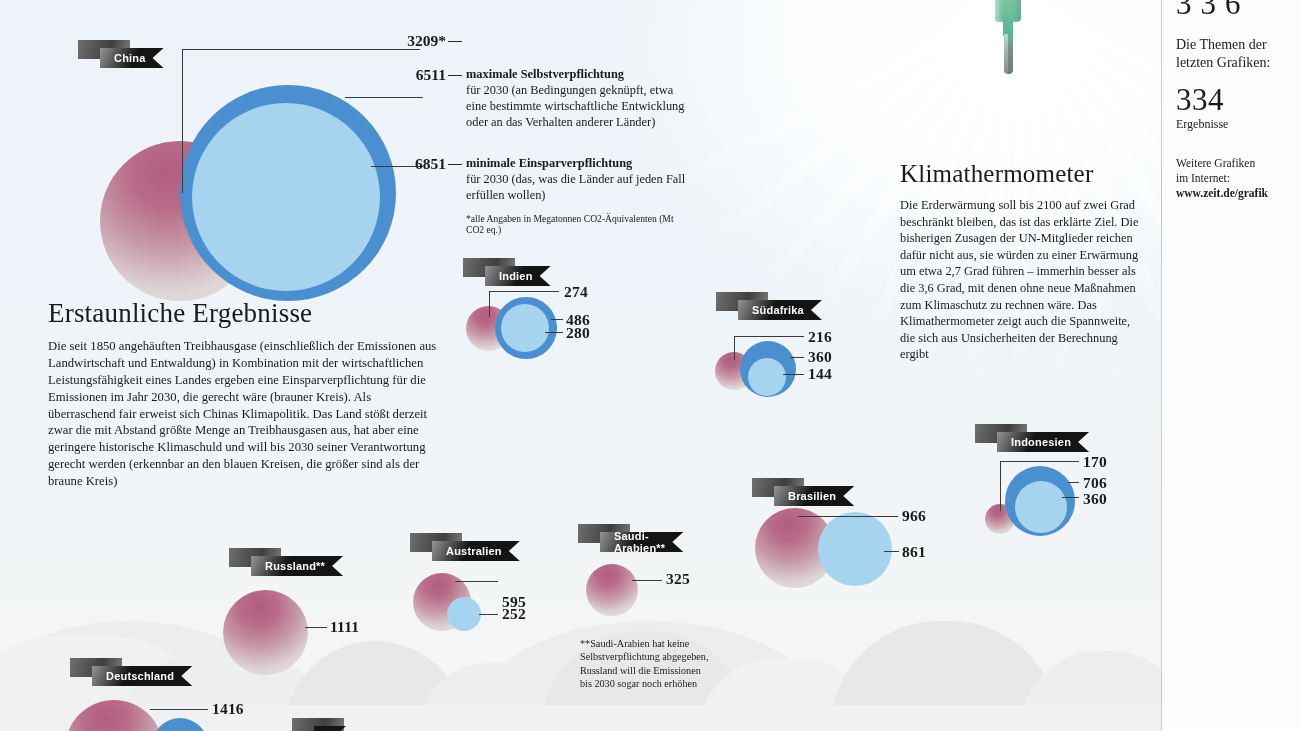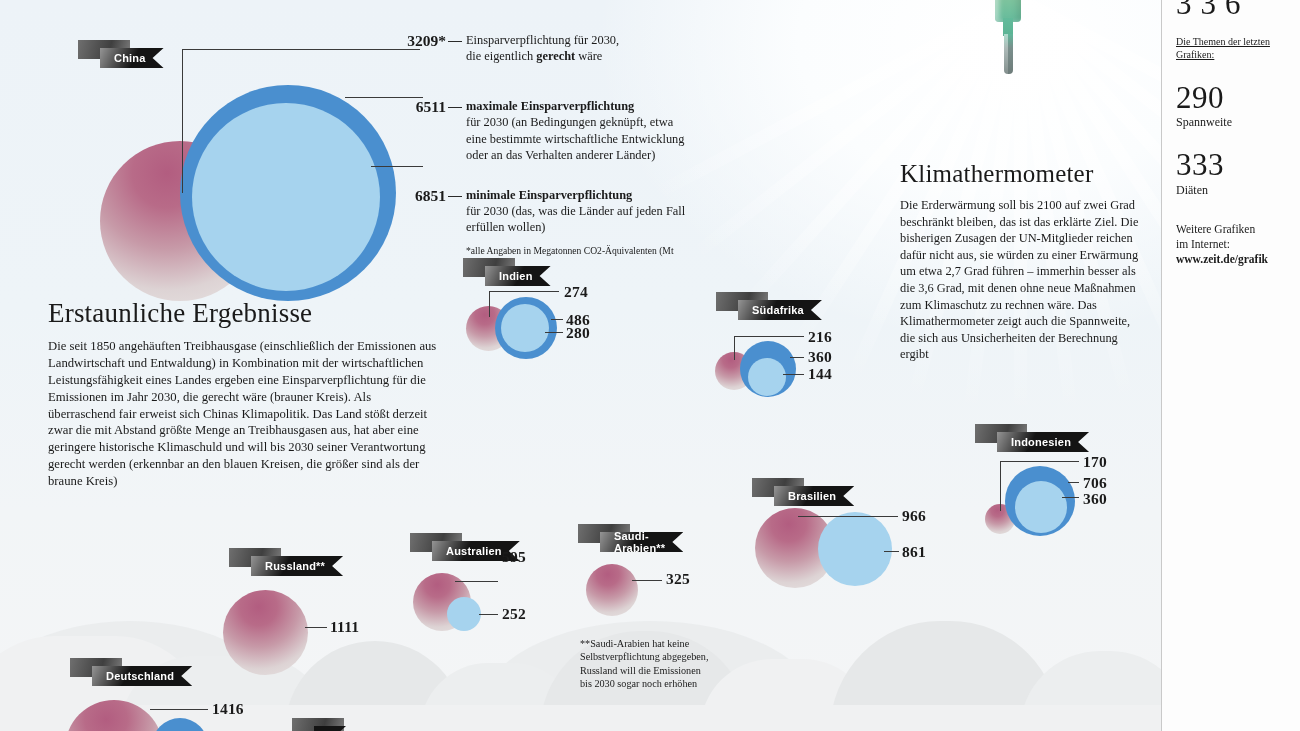--- a/index.html
+++ b/index.html
@@ -20,21 +20,21 @@
     background:linear-gradient(180deg,rgba(255,255,255,.95),rgba(255,255,255,0));
     transform-origin:50% 0%;}
   .clouds{position:absolute;left:0;right:0;bottom:0;height:210px;}
   .cl{position:absolute;border-radius:50% 50% 0 0;background:#e6e8e9;}
   .cl2{background:#eceeef;}
   .cl3{background:#f0f1f2;}
   .cl-soft{position:absolute;border-radius:50%;background:#e9ebec;opacity:.85;}
   
   #rail{position:absolute;right:0;top:0;width:138px;height:731px;background:#fdfdfd;
         border-left:1px solid #c9c9c9;}
-  #rail .lead{font-size:10px;line-height:1.25;margin:36px 0 22px 14px;width:105px;text-decoration:underline;}
+  #rail .lead{font-size:14px;line-height:1.25;margin:36px 0 14px 14px;width:105px;}
   .issue{margin:0 0 6px 14px;}
   .issue .num{font-size:31px;line-height:.95;letter-spacing:.5px;}
   .issue .cap{font-size:12px;margin-top:3px;margin-bottom:20px;}
   #rail .more{font-size:11.5px;line-height:1.3;margin:24px 0 0 14px;width:112px;}
   #rail .more b{font-weight:bold;}
   .cut-digits{position:absolute;left:14px;top:-14px;font-size:31px;letter-spacing:9px;color:#1a1a1a;}
   
   .headline{font-size:27px;letter-spacing:.2px;font-weight:normal;margin:0;}
   .body{font-size:12.7px;line-height:1.33;margin-top:9px;}
   #left-text{position:absolute;left:48px;top:298px;width:392px;}
@@ -140,31 +140,27 @@
   <div class="lead-vert" style="left:182px;top:49px;height:144px;"></div>
   <div class="lead-line" style="left:182px;top:49px;width:238px;"></div>
   <div class="lead-line" style="left:345px;top:97px;width:78px;"></div>
   <div class="lead-line" style="left:371px;top:166px;width:52px;"></div>
 </div>
 
 <div id="china-ann">
   <div class="ann">
     <div class="num">3209*</div>
     <div class="dash"></div>
-    <div class="txt">
-      <span>Einsparverpflichtung für 2030,</span><br>
-      <span>die eigentlich </span><b>gerecht</b><span> wäre</span>
-    </div>
   </div>
 
   <div class="ann" style="margin-top:34px;">
     <div class="num">6511</div>
     <div class="dash"></div>
     <div class="txt">
-      <b>maximale Einsparverpflichtung</b><br>
+      <b>maximale Selbstverpflichtung</b><br>
       <span>für 2030 (an Bedingungen geknüpft, etwa eine bestimmte wirtschaftliche Entwicklung oder an das Verhalten anderer Länder)</span>
     </div>
   </div>
 
   <div class="ann" style="margin-top:24px;">
     <div class="num">6851</div>
     <div class="dash"></div>
     <div class="txt">
       <b>minimale Einsparverpflichtung</b><br>
       <span>für 2030 (das, was die Länder auf jeden Fall erfüllen wollen)</span>
@@ -267,21 +263,21 @@
 <div class="grp" style="left:0;top:0;">
   <div class="tabwrap" style="left:410px;top:533px;">
     <div class="tab-fold"></div>
     <div class="tab">Australien</div>
     <div class="tab-shine"></div>
   </div>
   <div class="circ brown" style="left:413px;top:573px;width:58px;height:58px;"></div>
   <div class="circ lightblue" style="left:447px;top:597px;width:34px;height:34px;"></div>
   <div class="lead-line" style="left:455px;top:581px;width:43px;"></div>
   <div class="lead-line" style="left:479px;top:614px;width:19px;"></div>
-  <div class="val" style="left:502px;top:548px;">595</div>
+  <div class="val" style="left:502px;top:593px;">595</div>
   <div class="val" style="left:502px;top:605px;">252</div>
 </div>
 
 <div class="grp" style="left:0;top:0;">
   <div class="tabwrap" style="left:229px;top:548px;">
     <div class="tab-fold"></div>
     <div class="tab">Russland**</div>
     <div class="tab-shine"></div>
   </div>
   <div class="circ brown" style="left:223px;top:590px;width:85px;height:85px;"></div>
@@ -304,26 +300,22 @@
 <div class="tabwrap" style="left:292px;top:718px;">
   <div class="tab-fold"></div>
   <div class="tab"></div>
 </div>
 
 <div id="rail">
   <div class="cut-digits">336</div>
   <div class="lead">Die Themen der letzten Grafiken:</div>
 
   <div class="issue">
-    <div class="num">290</div>
-    <div class="cap">Spannweite</div>
-  </div>
-  <div class="issue">
-    <div class="num">333</div>
-    <div class="cap">Diäten</div>
+    <div class="num">334</div>
+    <div class="cap">Ergebnisse</div>
   </div>
 
   <div class="more">
     <div>Weitere Grafiken</div>
     <div>im Internet:</div>
     <b><a href="#" style="color:#1a1a1a;text-decoration:none;">www.zeit.de/grafik</a></b>
   </div>
 </div>
 
 </body></html>

